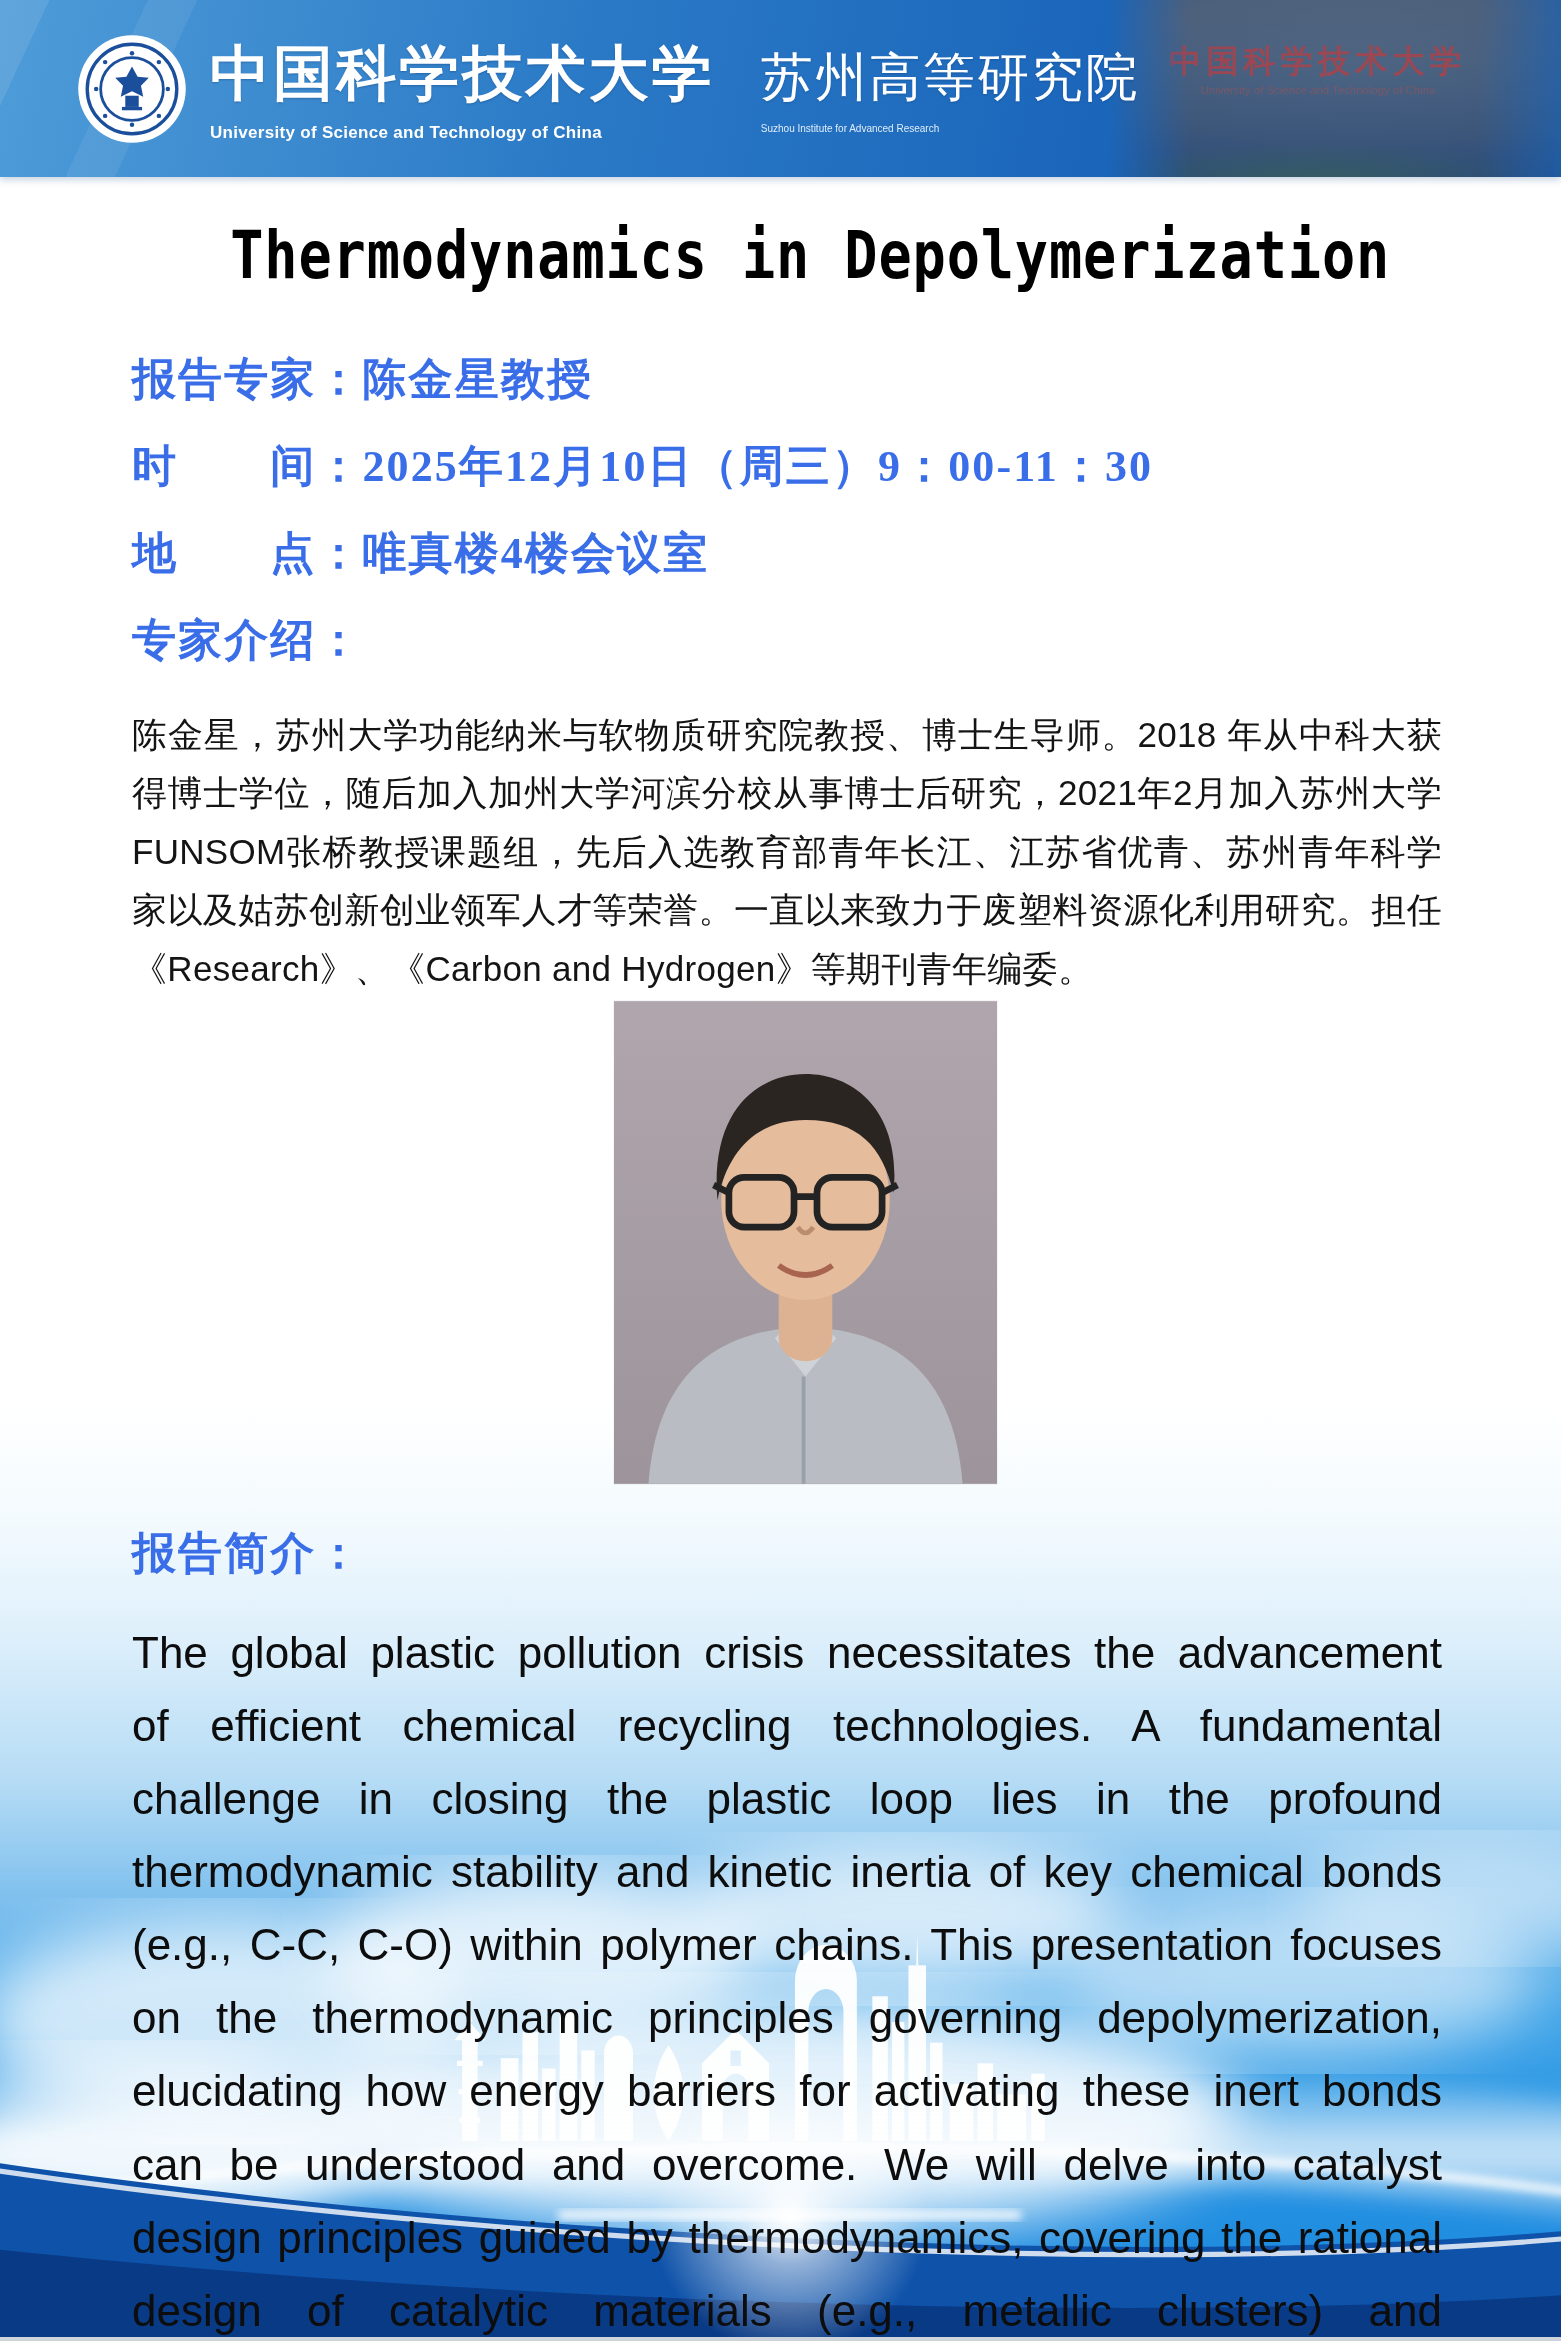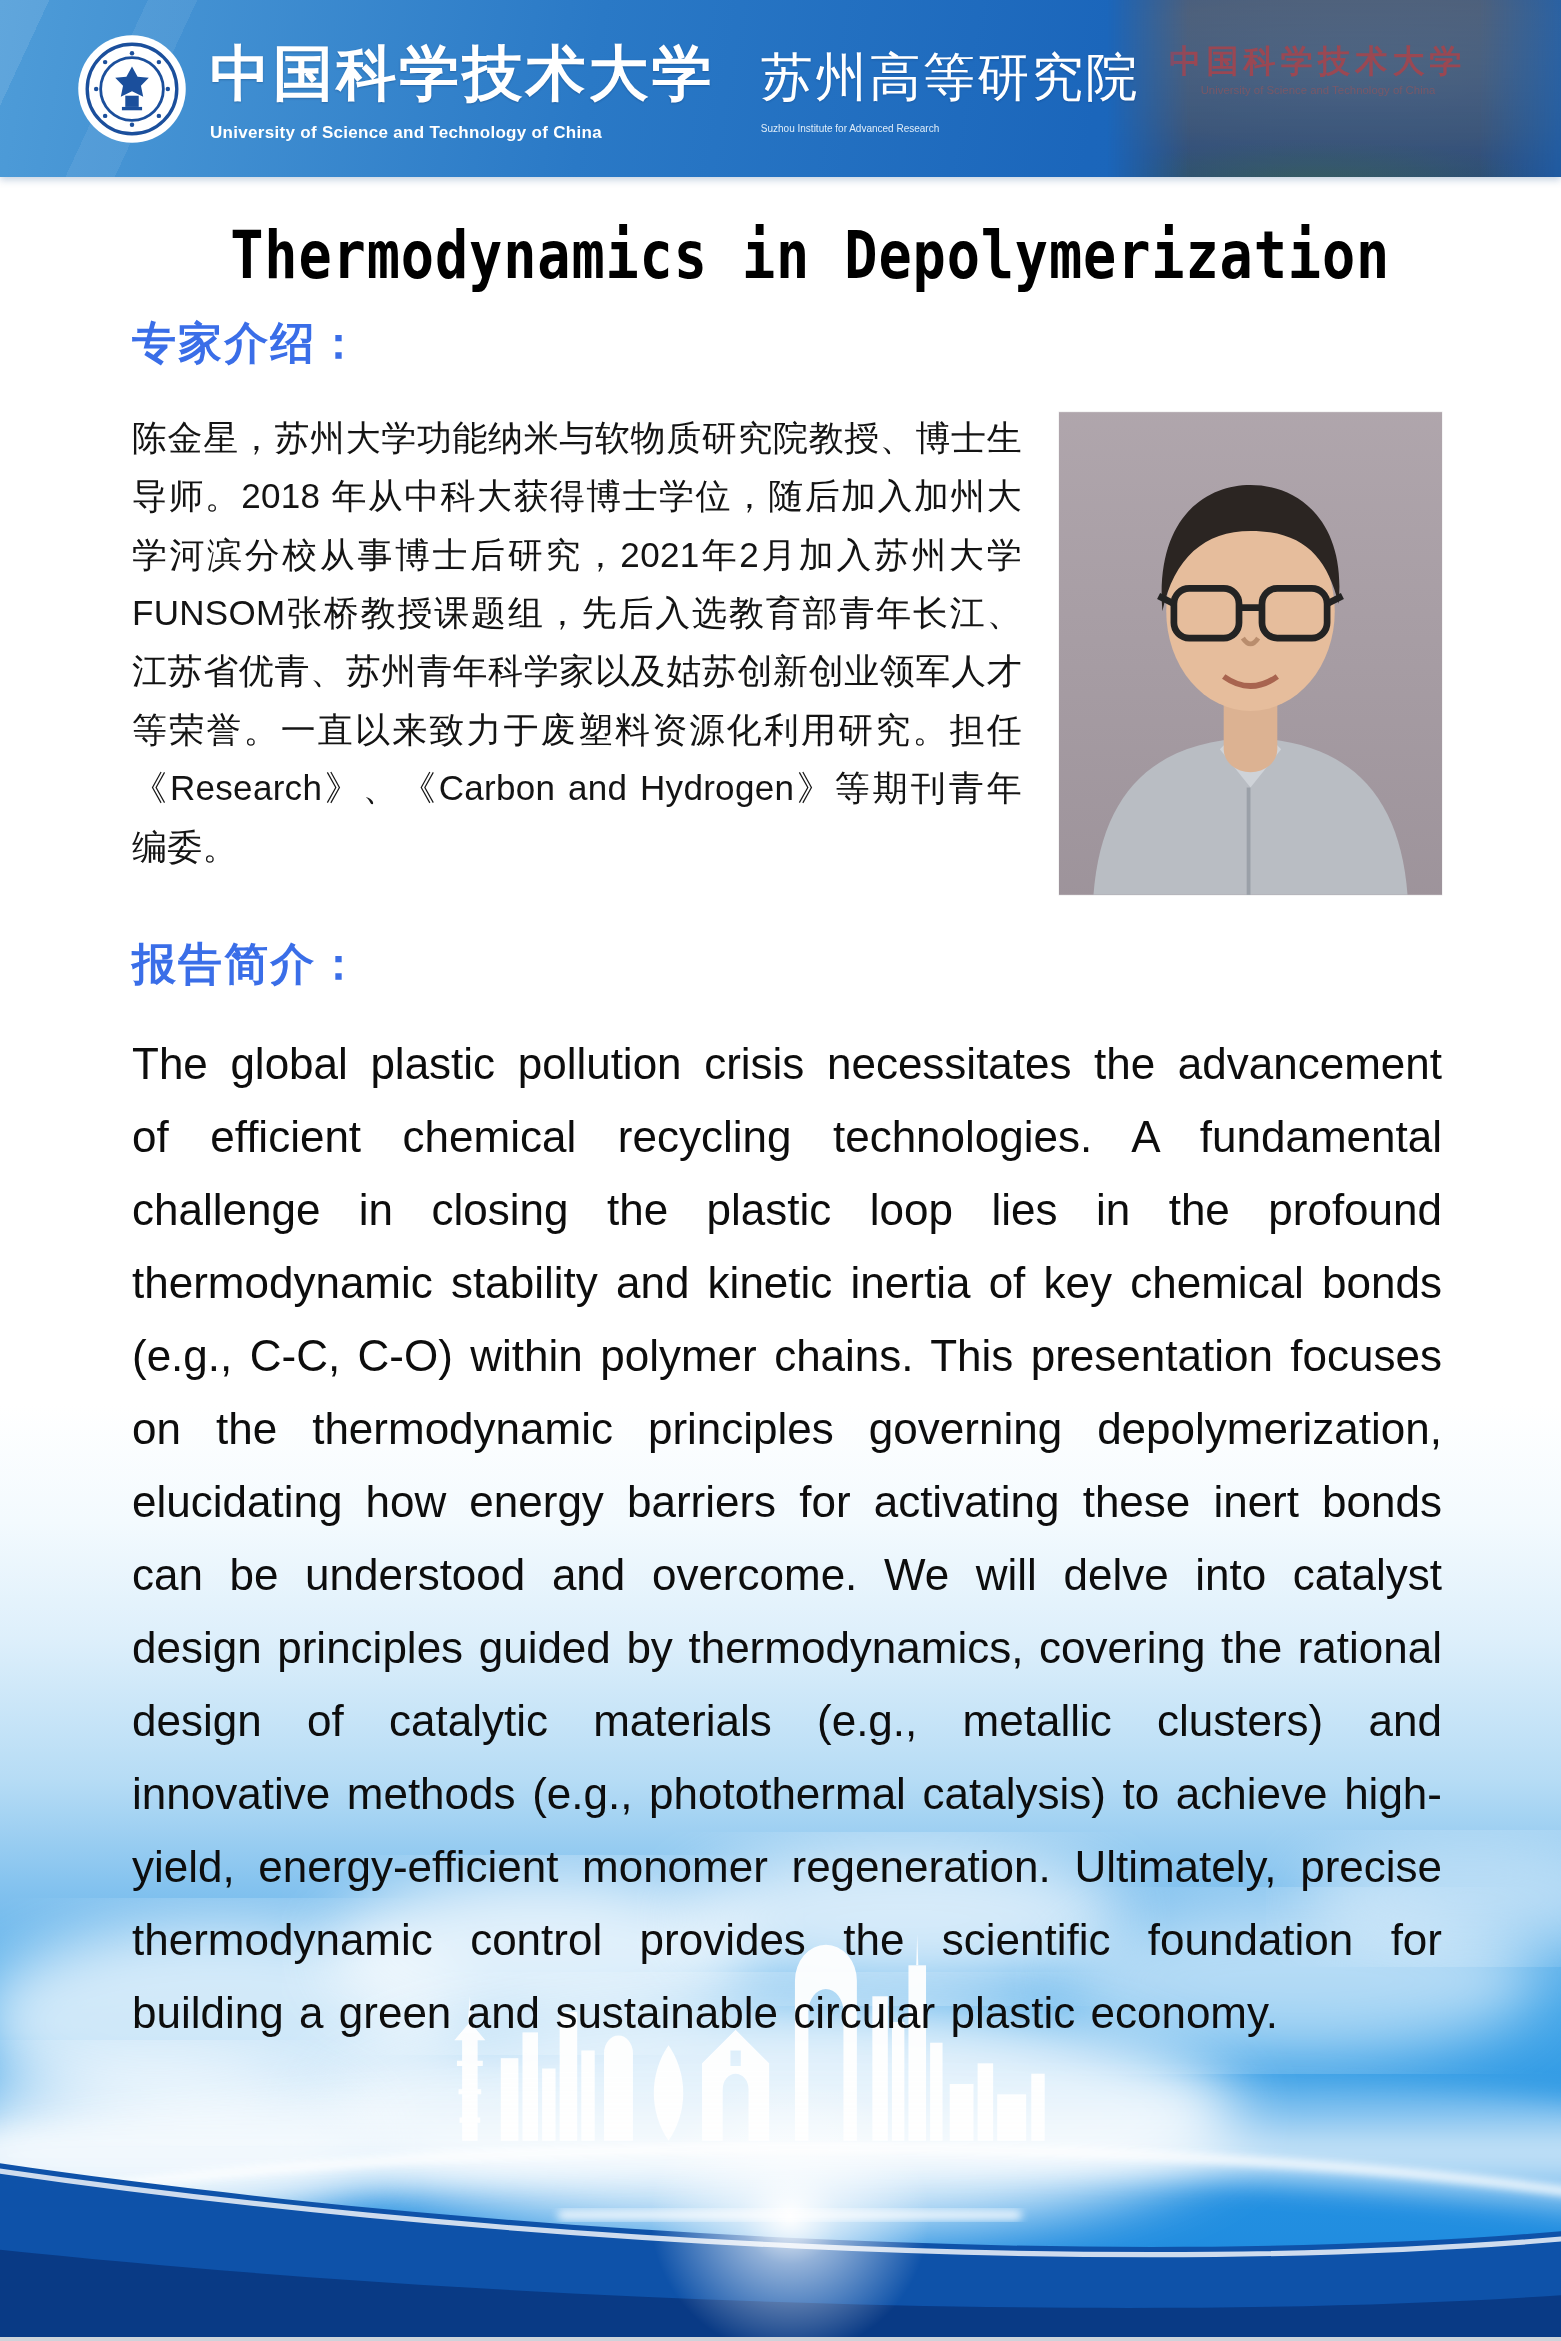--- a/index.html
+++ b/index.html
@@ -62,21 +62,21 @@
   }
   .info{ margin-top:57px; }
   .info-line{ font-size:44px; color:#3a6ee8; font-weight:700; letter-spacing:2.1px;
     margin-bottom:28px; white-space:nowrap;
     font-family:"Liberation Serif","DejaVu Serif",serif;}
   .info-label{ }
   .info-value{ font-weight:600; }
   .sec-heading{ font-size:44px; color:#3a6ee8; font-weight:700; letter-spacing:2.1px;
     font-family:"Liberation Serif","DejaVu Serif",serif; }
   .bio-heading{ margin-top:20.7px; }
-  .bio-row{ display:flex; align-items:flex-start; margin-top:36px; }
+  .bio-row{ display:flex; align-items:center; margin-top:36px;flex-direction:column; }
   .bio-text{ flex:1 1 auto; font-size:35px; line-height:1.67; color:#141414;
     text-align:justify; letter-spacing:0.3px;}
   .photo{ flex:0 0 auto; width:383px; height:483px; margin-left:37px; margin-top:3.1px;
     box-shadow:0 0 0 0.5px rgba(0,0,0,.08);}
   .abs-heading{ margin-top:40px; }
   .abstract{ margin-top:33px; font-size:44px; line-height:1.66; color:#0d0d0d;
     text-align:justify; word-spacing:3.1px; }
   
   .scenery{ position:absolute; left:0; bottom:0; width:100%; height:516px; z-index:1; pointer-events:none;}
   .bottom-edge{ position:absolute; left:0; bottom:0; width:100%; height:5.2px;
@@ -200,20 +200,31 @@
         <div class="inst-cn">苏州高等研究院</div>
         <div class="inst-en">Suzhou Institute for Advanced Research</div>
       </div>
     </div>
   </div>
   <div style="height:177px"></div>
 
   <div class="content">
     <div class="title">Thermodynamics in Depolymerization</div>
 
+    <div class="info">
+      <div class="info-line">
+        <span class="info-label">报告专家：</span><span class="info-value">陈金星教授</span>
+      </div>
+      <div class="info-line">
+        <span class="info-label">时　　间：</span><span class="info-value">2025年12月10日（周三）9：00-11：30</span>
+      </div>
+      <div class="info-line">
+        <span class="info-label">地　　点：</span><span class="info-value">唯真楼4楼会议室</span>
+      </div>
+    </div>
 
     <div class="sec-heading bio-heading">专家介绍：</div>
 
     <div class="bio-row">
       <div class="bio-text">陈金星，苏州大学功能纳米与软物质研究院教授、博士生导师。2018 年从中科大获得博士学位，随后加入加州大学河滨分校从事博士后研究，2021年2月加入苏州大学FUNSOM张桥教授课题组，先后入选教育部青年长江、江苏省优青、苏州青年科学家以及姑苏创新创业领军人才等荣誉。一直以来致力于废塑料资源化利用研究。担任《Research》、《Carbon and Hydrogen》等期刊青年编委。</div>
       <svg class="photo" viewBox="0 0 200 252">
         <rect width="200" height="252" fill="#a79da4"></rect>
         <rect width="200" height="252" fill="url(#pg)" opacity=".5"></rect>
         <defs>
           <linearGradient id="pg" x1="0" y1="0" x2="0" y2="1">

